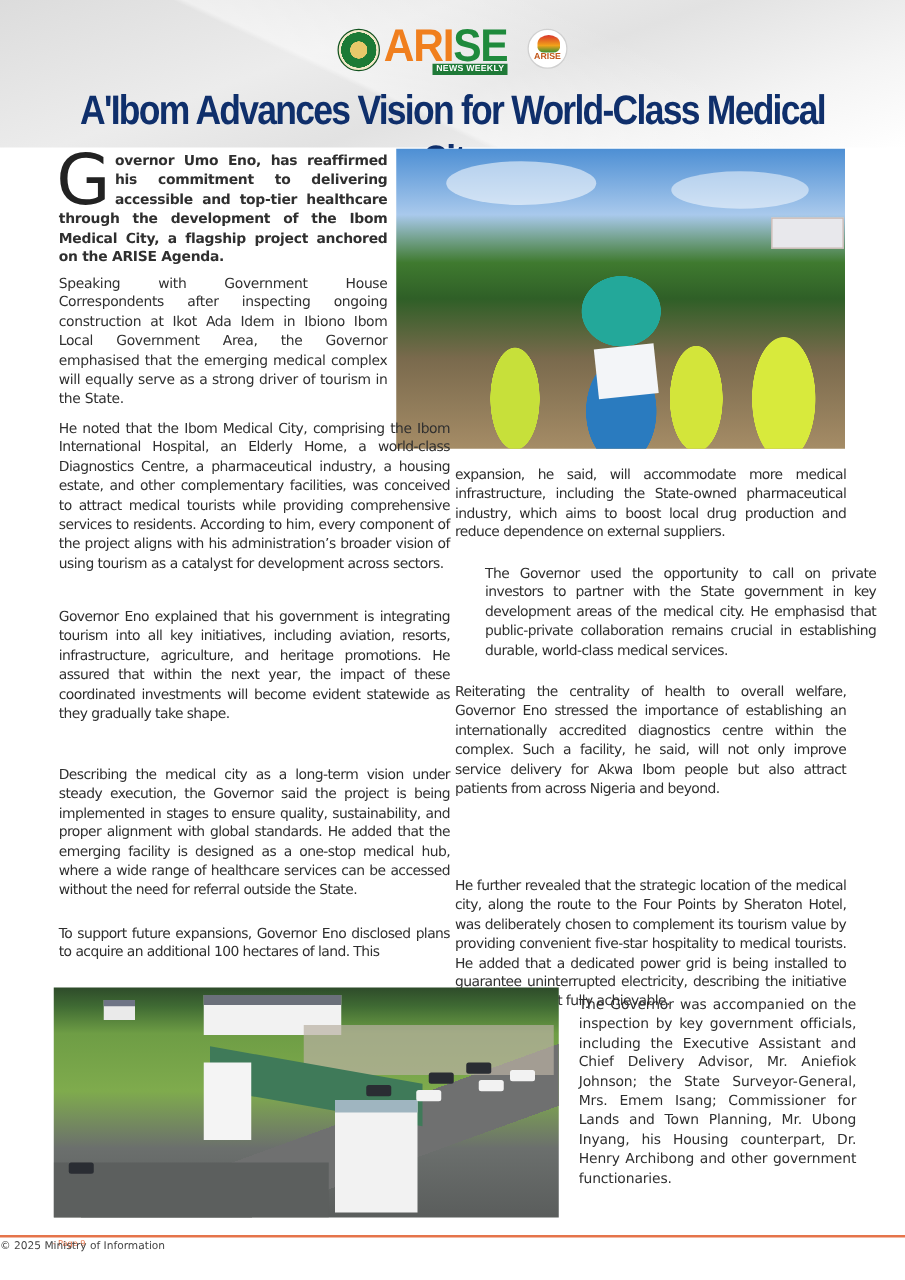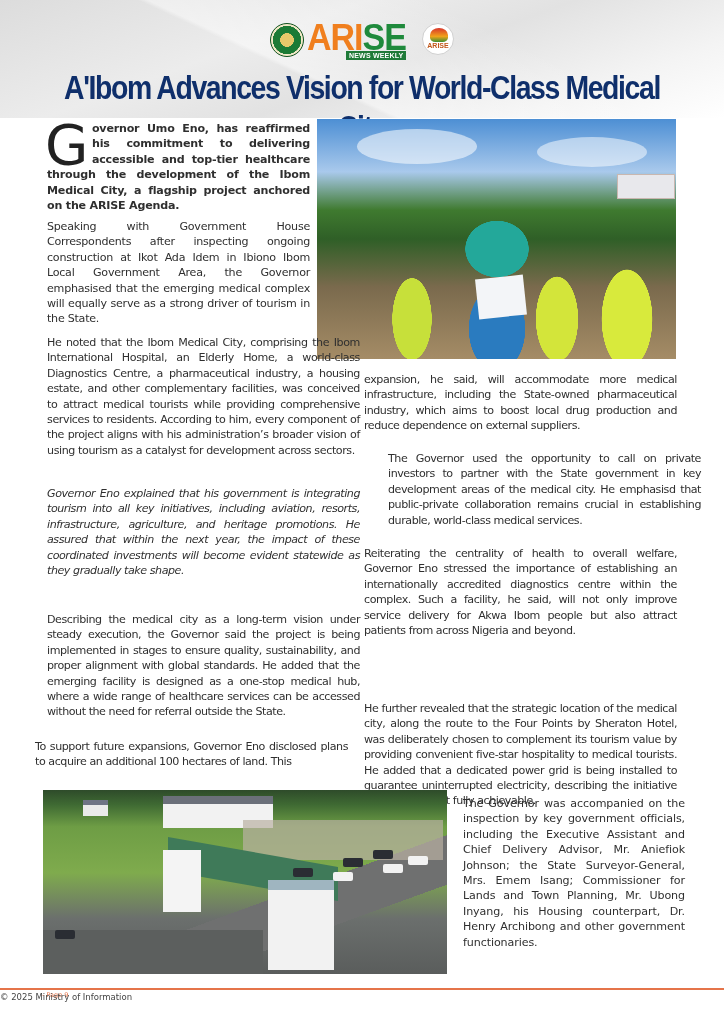--- a/index.html
+++ b/index.html
@@ -134,29 +134,29 @@
   <div class="sky-cloud2"></div>
   <div class="billboard"></div>
   <div class="paper"></div>
 </div>
 
 <div class="col-text" style="left:47px; top:335px; width:263px;"></div>
 <div class="col-text" style="left:47px; top:335px; width:313px; letter-spacing:-0.4px;">
   <p style="text-indent:0;">He noted that the Ibom Medical City, comprising the Ibom International Hospital, an Elderly Home, a world-class Diagnostics Centre, a pharmaceutical industry, a housing estate, and other complementary facilities, was conceived to attract medical tourists while providing comprehensive services to residents. According to him, every component of the project aligns with his administration’s broader vision of using tourism as a catalyst for development across sectors.</p>
 </div>
 
-<div class="col-text" style="left:47px; top:486px; width:313px;font-style:italic;">
+<div class="col-text" style="left:47px; top:486px; width:313px;">
   <p>Governor Eno explained that his government is integrating tourism into all key initiatives, including aviation, resorts, infrastructure, agriculture, and heritage promotions. He assured that within the next year, the impact of these coordinated investments will become evident statewide as they gradually take shape.</p>
 </div>
 
 <div class="col-text" style="left:47px; top:612px; width:313px;">
   <p>Describing the medical city as a long-term vision under steady execution, the Governor said the project is being implemented in stages to ensure quality, sustainability, and proper alignment with global standards. He added that the emerging facility is designed as a one-stop medical hub, where a wide range of healthcare services can be accessed without the need for referral outside the State.</p>
 </div>
 
-<div class="col-text" style="left:35px; top:739px; width:313px;">
+<div class="col-text" style="left:47px; top:739px; width:313px;">
   <p>To support future expansions, Governor Eno disclosed plans to acquire an additional 100 hectares of land. This</p>
 </div>
 
 <div class="col-text" style="left:364px; top:372px; width:313px;">
   <p>expansion, he said, will accommodate more medical infrastructure, including the State-owned pharmaceutical industry, which aims to boost local drug production and reduce dependence on external suppliers.</p>
 </div>
 
 <div class="col-text" style="left:364px; top:451px; width:313px;margin-left:24px;">
   <p>The Governor used the opportunity to call on private investors to partner with the State government in key development areas of the medical city. He emphasisd that public-private collaboration remains crucial in establishing durable, world-class medical services.</p>
 </div>

